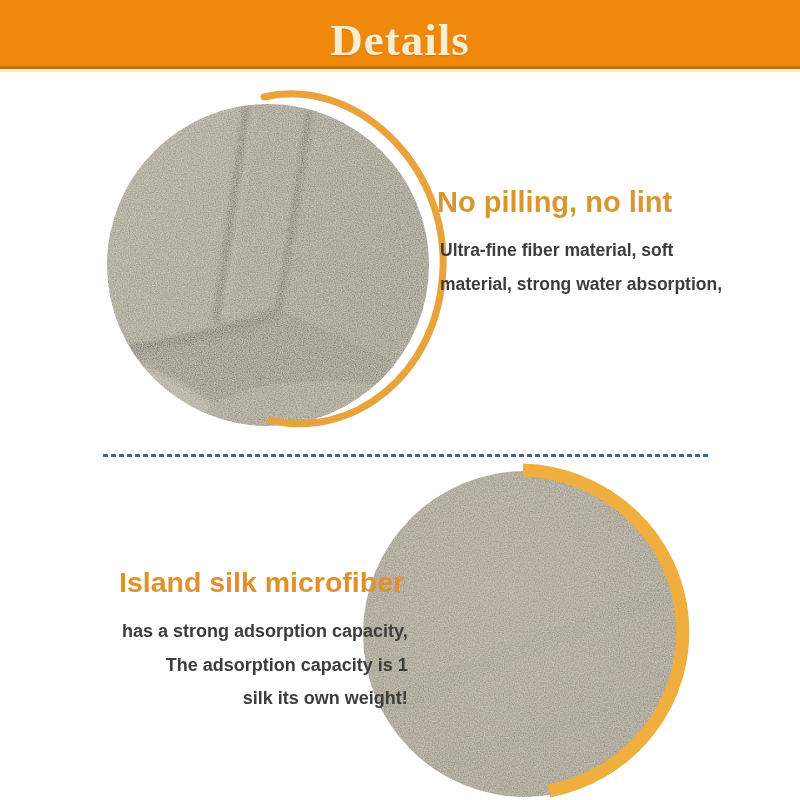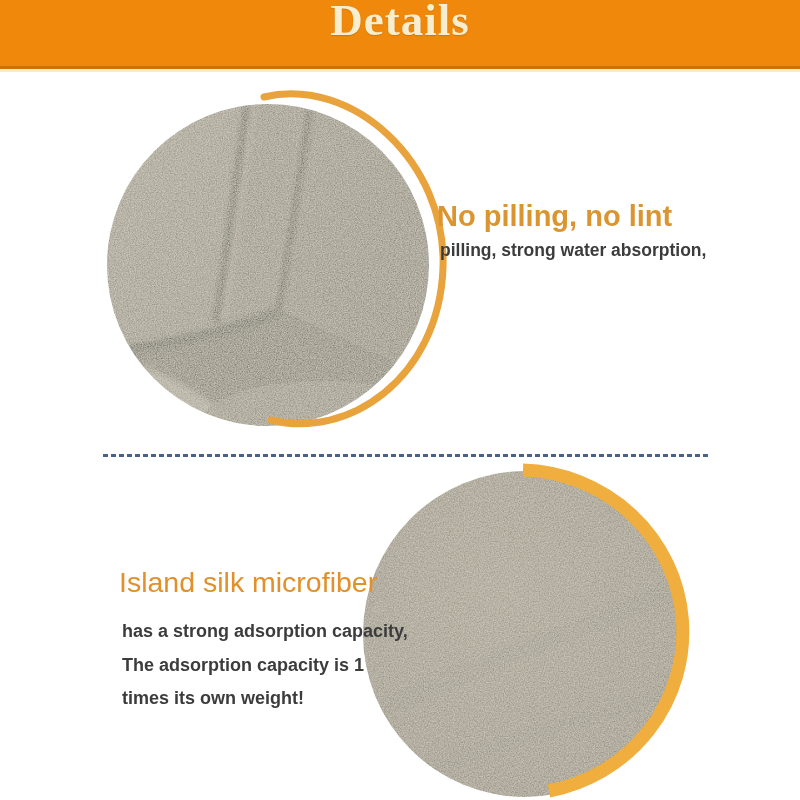--- a/index.html
+++ b/index.html
@@ -4,48 +4,48 @@
 <style>
   html,body{margin:0;padding:0;background:#ffffff;}
   .page{
     position:relative;width:800px;height:800px;overflow:hidden;background:#ffffff;
     font-family:"Liberation Sans",sans-serif;
   }
   
   .banner{
     position:absolute;left:0;top:0;width:800px;height:66px;
     background:#F0890B;border-bottom:3px solid #C9730A;
-    display:flex;align-items:flex-start;justify-content:center;
+    display:flex;align-items:flex-end;justify-content:center;
   }
   .banner-cream-line{
     position:absolute;left:0;top:69px;width:800px;height:3px;background:#FBEEC2;
   }
   .banner-title{
     font-family:"Liberation Serif",serif;font-weight:bold;font-size:45px;
     color:#F7EED0;letter-spacing:1px;margin-top:-6px;
     text-shadow:0 1px 1px rgba(150,80,0,.35);
   }
   
   .photo-top{position:absolute;left:106px;top:103px;width:324px;height:324px;}
   .photo-bottom{position:absolute;left:362px;top:470px;width:326px;height:328px;}
   .arcs{position:absolute;left:0;top:0;width:800px;height:800px;pointer-events:none;}
   
   .heading-top{
-    position:absolute;left:437px;top:186px;font-size:29px;font-weight:bold;color:#DB9530;margin-top:14px;
+    position:absolute;left:437px;top:186px;font-size:29px;font-weight:bold;color:#DB9530;
   }
   .body-top{
     position:absolute;left:440px;top:233px;font-size:17.5px;font-weight:bold;color:#3C3C3C;
     line-height:34px;white-space:nowrap;
   }
   .heading-bottom{
-    position:absolute;left:119px;top:566px;font-size:28.5px;font-weight:normal;color:#E1902A;
+    position:absolute;left:119px;top:566px;font-size:28.5px;font-weight:bold;color:#E1902A;
   }
   .body-bottom{
     position:absolute;left:122px;top:615px;font-size:18px;font-weight:bold;color:#3C3C3C;
-    line-height:33.5px;white-space:nowrap;
+    line-height:33.5px;white-space:nowrap;text-align:right;
   }
   
   .divider{
     position:absolute;left:103px;top:454px;width:606px;height:3px;
     background:repeating-linear-gradient(90deg,#43648C 0 5px,rgba(67,100,140,0) 5px 8px);
   }
 </style>
 </head>
 <body>
 
@@ -134,25 +134,26 @@
     </g>
   </svg>
 
   <svg class="arcs" viewBox="0 0 800 800" aria-hidden="true">
     <path d="M 264 97 C 352 76, 447 162, 443 268 C 439 378, 348 440, 271 420" fill="none" stroke-width="7" stroke-linecap="round" stroke="#E8A33D"></path>
     <path d="M 523 470 A 165 162 0 0 1 549 791" fill="none" stroke-width="13" stroke-linecap="butt" stroke="#EFAE3D"></path>
   </svg>
 
   <div class="heading-top">No pilling, no lint</div>
   <div class="body-top">
-    <div>pilling, strong water absorption,</div>
+    <div>Ultra-fine fiber material, soft</div>
+    <div>material, strong water absorption,</div>
   </div>
 
   <div class="divider"></div>
 
   <div class="heading-bottom">Island silk microfiber</div>
   <div class="body-bottom">
     <div>has a strong adsorption capacity,</div>
     <div>The adsorption capacity is 1</div>
-    <div>times its own weight!</div>
+    <div>silk its own weight!</div>
   </div>
 
 </div>
 
 </body></html>

